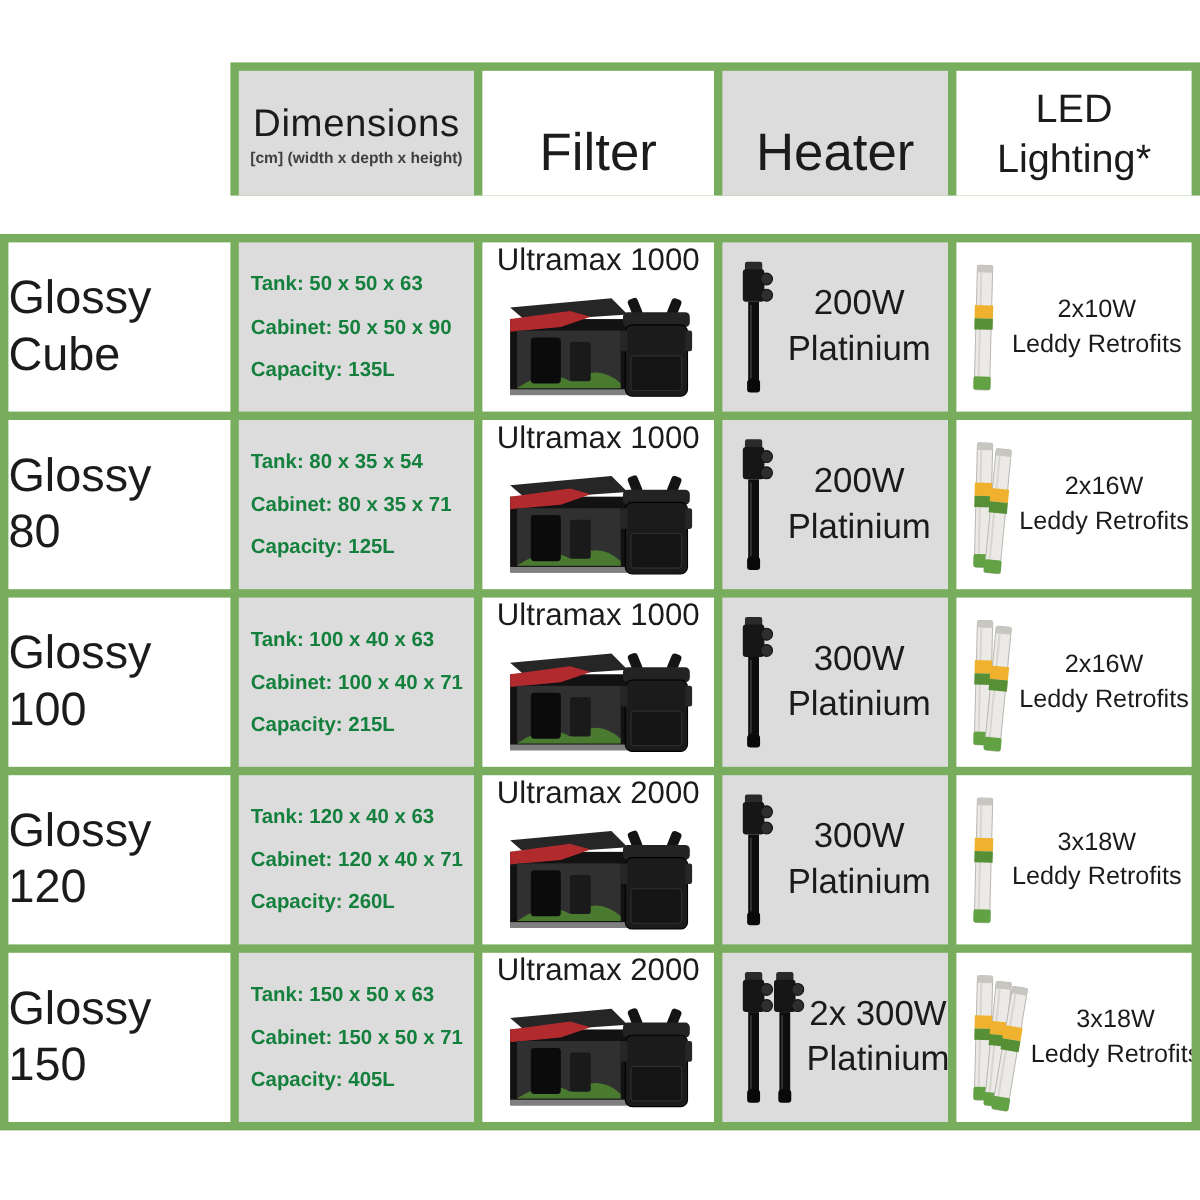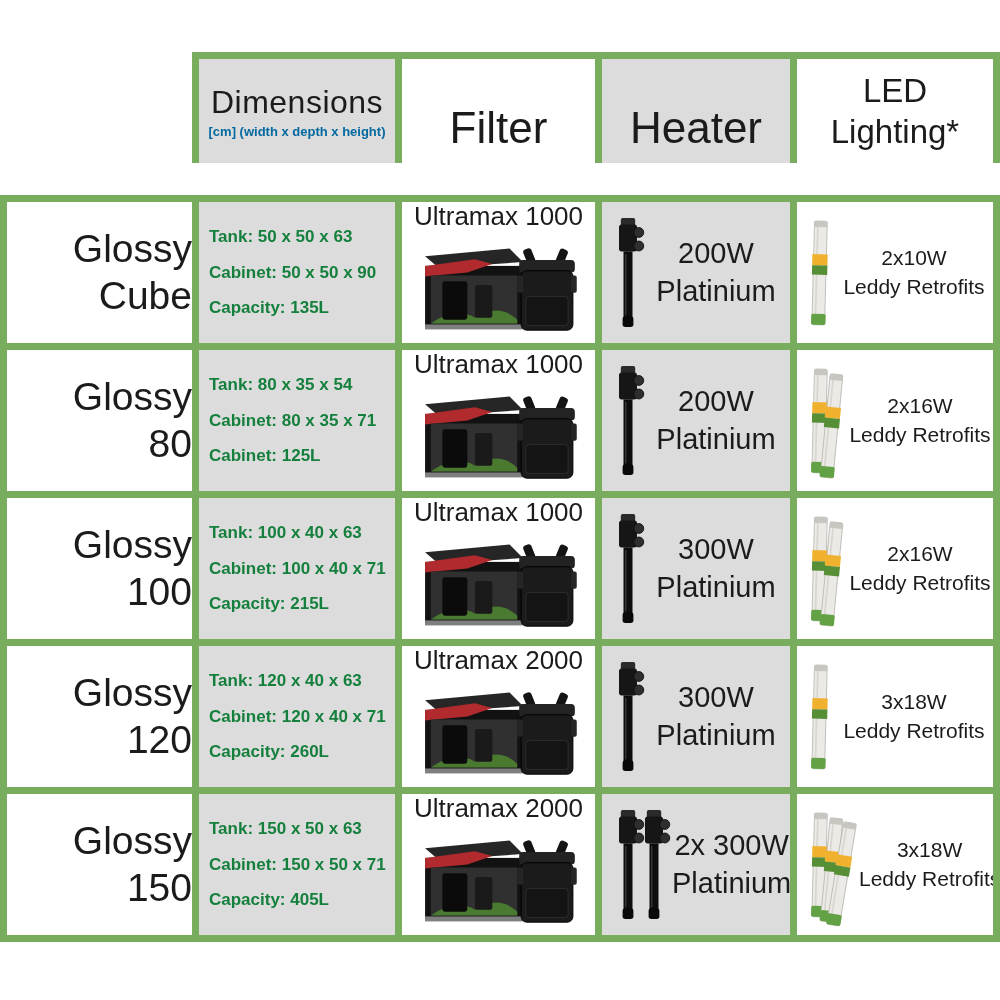--- a/index.html
+++ b/index.html
@@ -30,26 +30,26 @@
     display:grid;grid-template-columns:185px 196px 193px 188px 196px;
     grid-template-rows:repeat(5,1fr);
     gap:7px;padding:7px;
   }
   .cell{background:var(--white);display:flex;overflow:hidden;}
   .gray{background:var(--gray);}
 
   
   .hcell{flex-direction:column;align-items:center;justify-content:center;text-align:center;}
   .h-dim-title{font-size:32px;letter-spacing:.5px;}
-  .h-dim-sub{font-size:13px;font-weight:bold;margin-top:3px;color:#0369a1;}
+  .h-dim-sub{font-size:13px;font-weight:bold;margin-top:3px;color:#404040;}
   .h-big{font-size:44px;margin-top:33px;}
   .h-led{font-size:33px;line-height:1.25;}
 
   
-  .name{flex-direction:column;align-items:flex-end;justify-content:center;text-align:center;
+  .name{flex-direction:column;align-items:flex-start;justify-content:center;text-align:center;
         font-size:39px;line-height:1.18;}
 
   
   .dims{flex-direction:column;justify-content:space-evenly;align-items:flex-start;
         padding:10px 4px 10px 10px;font-size:17px;font-weight:bold;color:#15803d;}
 
   
   .filt{flex-direction:column;align-items:center;padding-top:1px;}
   .filt .fmodel{font-size:26px;line-height:1.05;white-space:nowrap;}
   .filter-img{flex:1;display:flex;align-items:center;justify-content:center;width:100%;}
@@ -160,21 +160,21 @@
       </div>
     </div>
 
     <div class="cell name">
       <span>Glossy</span>
       <span>80</span>
     </div>
     <div class="cell dims gray">
       <span>Tank: 80 x 35 x 54</span>
       <span>Cabinet: 80 x 35 x 71</span>
-      <span>Cabinet: 125L</span>
+      <span>Capacity: 125L</span>
     </div>
     <div class="cell filt">
       <span class="fmodel">Ultramax 1000</span>
       <div class="filter-img">
 <svg viewBox="0 0 170 100" width="168" height="96">
   <polygon points="8,18 96,10 110,24 22,30" fill="#262626"></polygon>
   <rect x="8" y="28" width="102" height="66" fill="#121212"></rect>
   <polygon points="8,28 60,21 78,26 52,35 8,39" fill="#b02a2e"></polygon>
   <rect x="14" y="38" width="90" height="50" fill="#303030"></rect>
   <path d="M14,88 Q40,70 60,82 Q85,66 104,84 L104,88 Z" fill="#4a7a30"></path>

